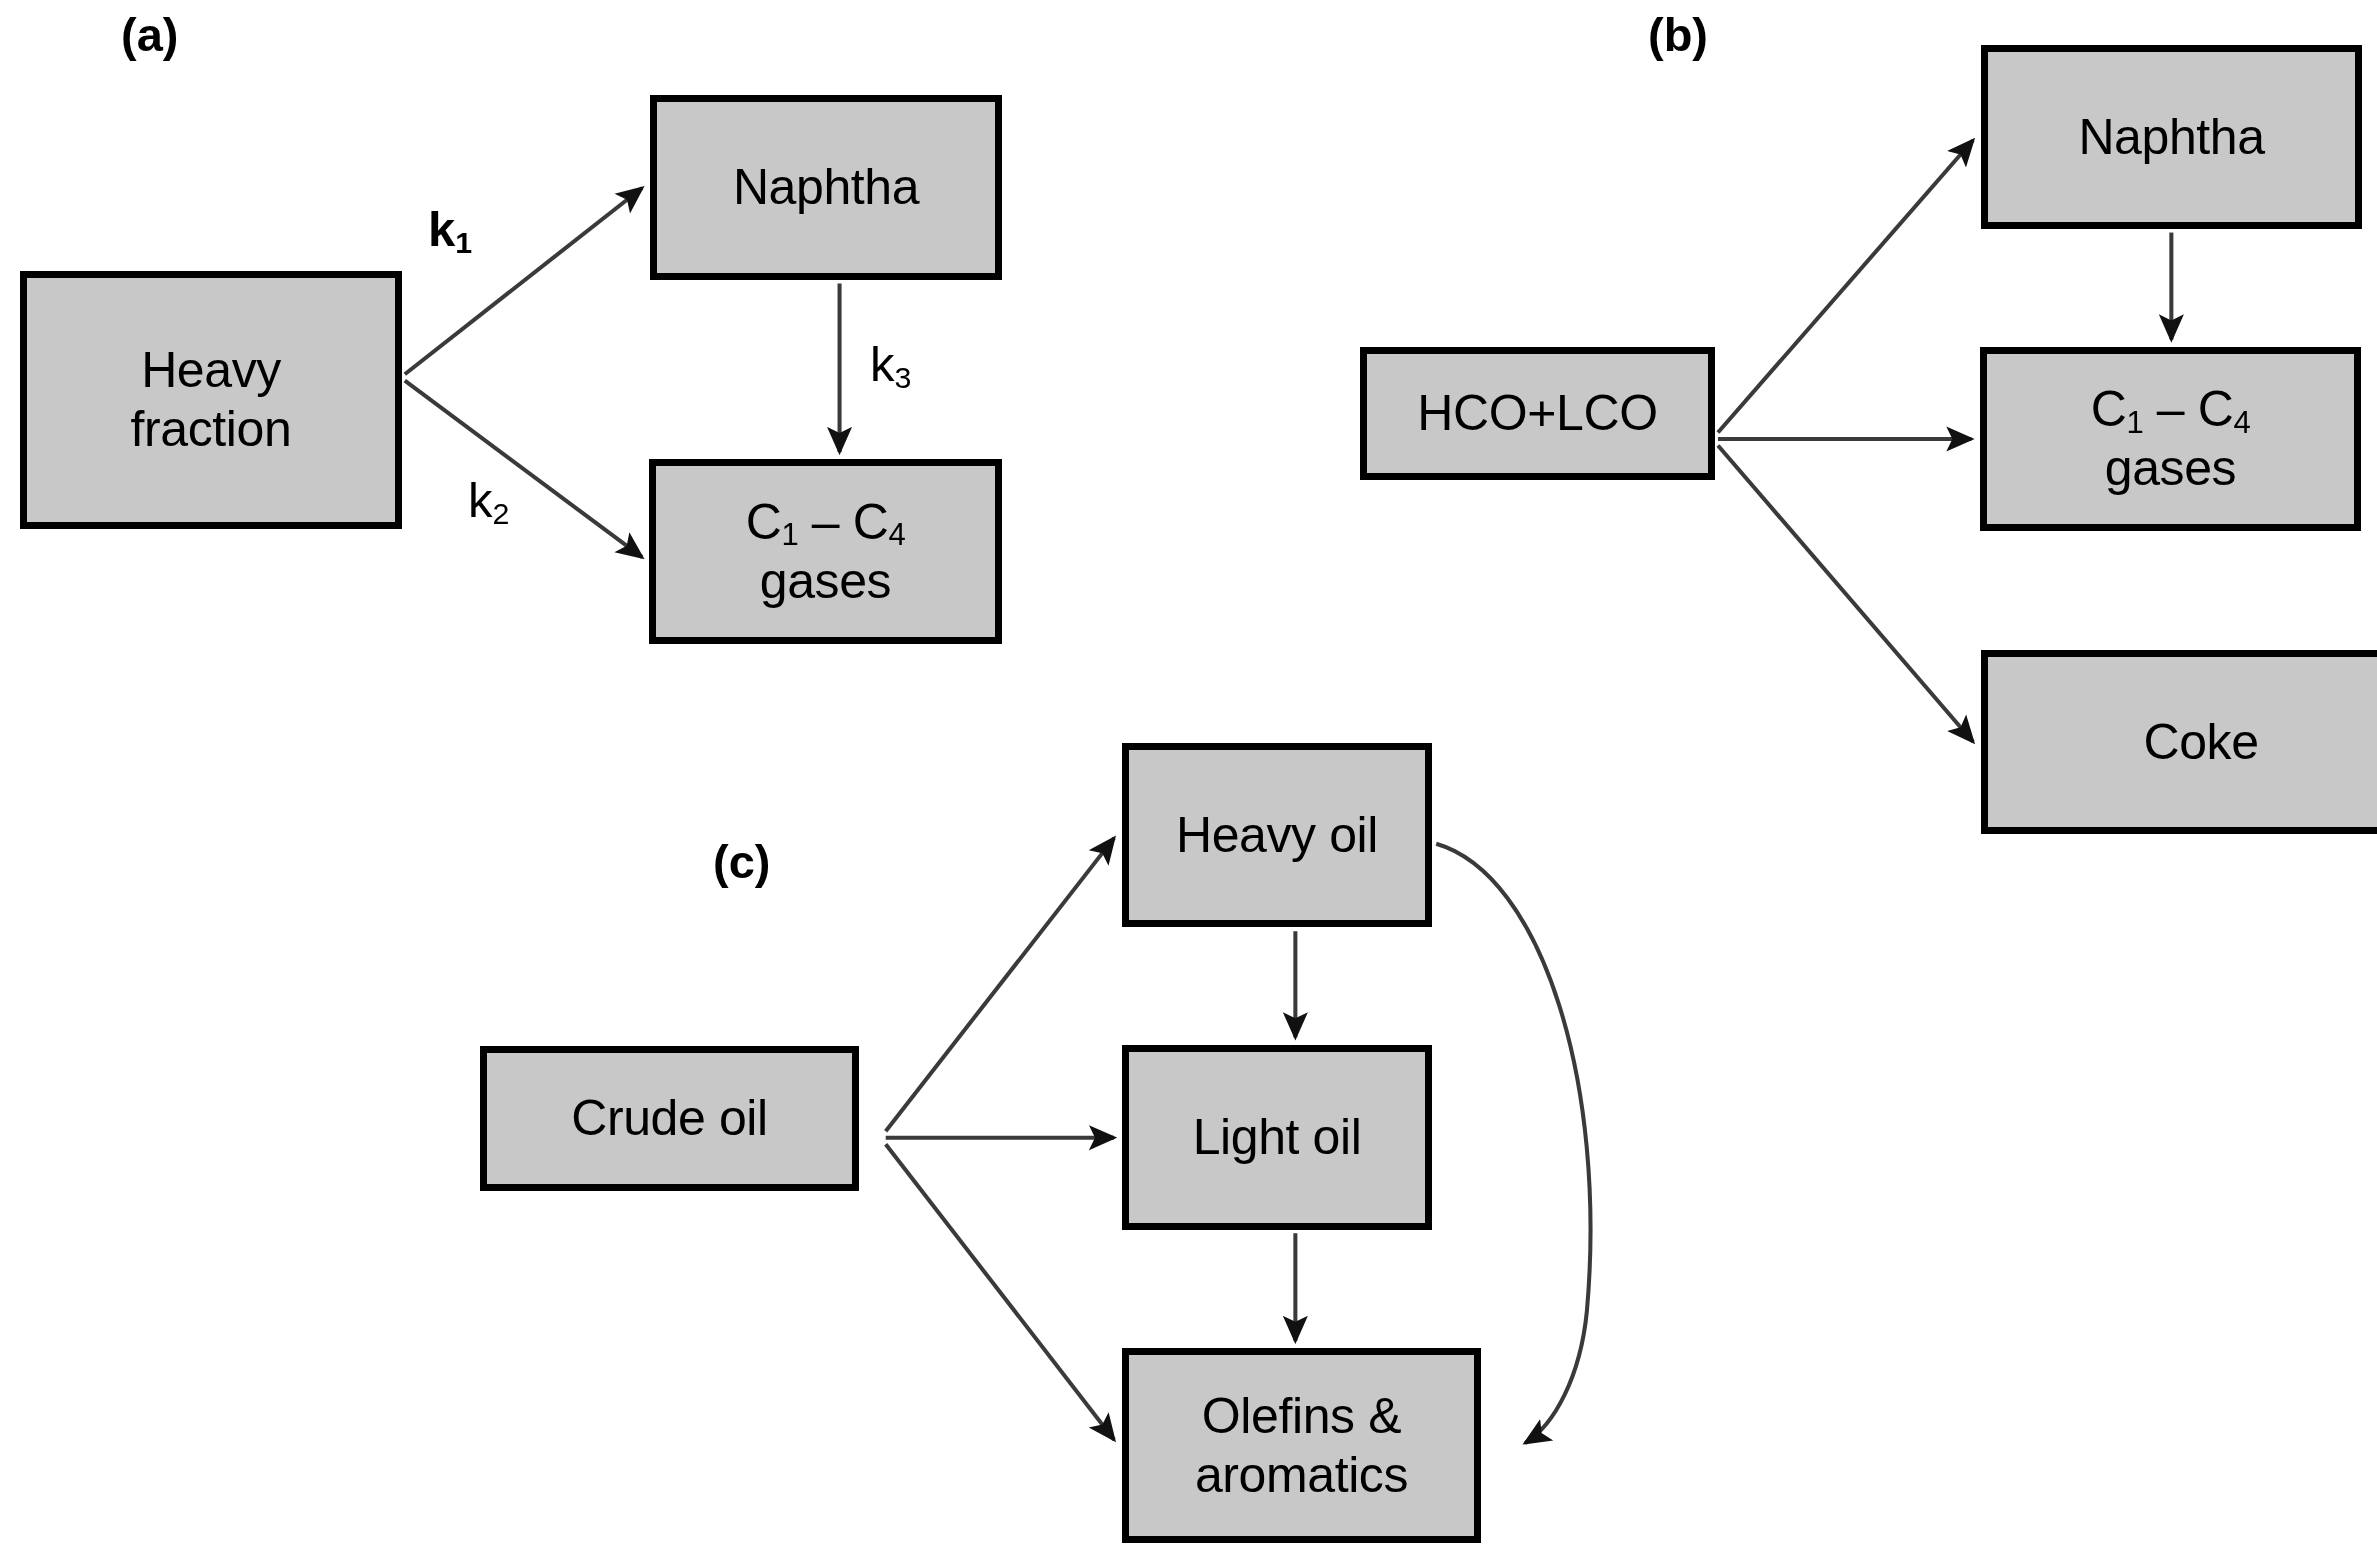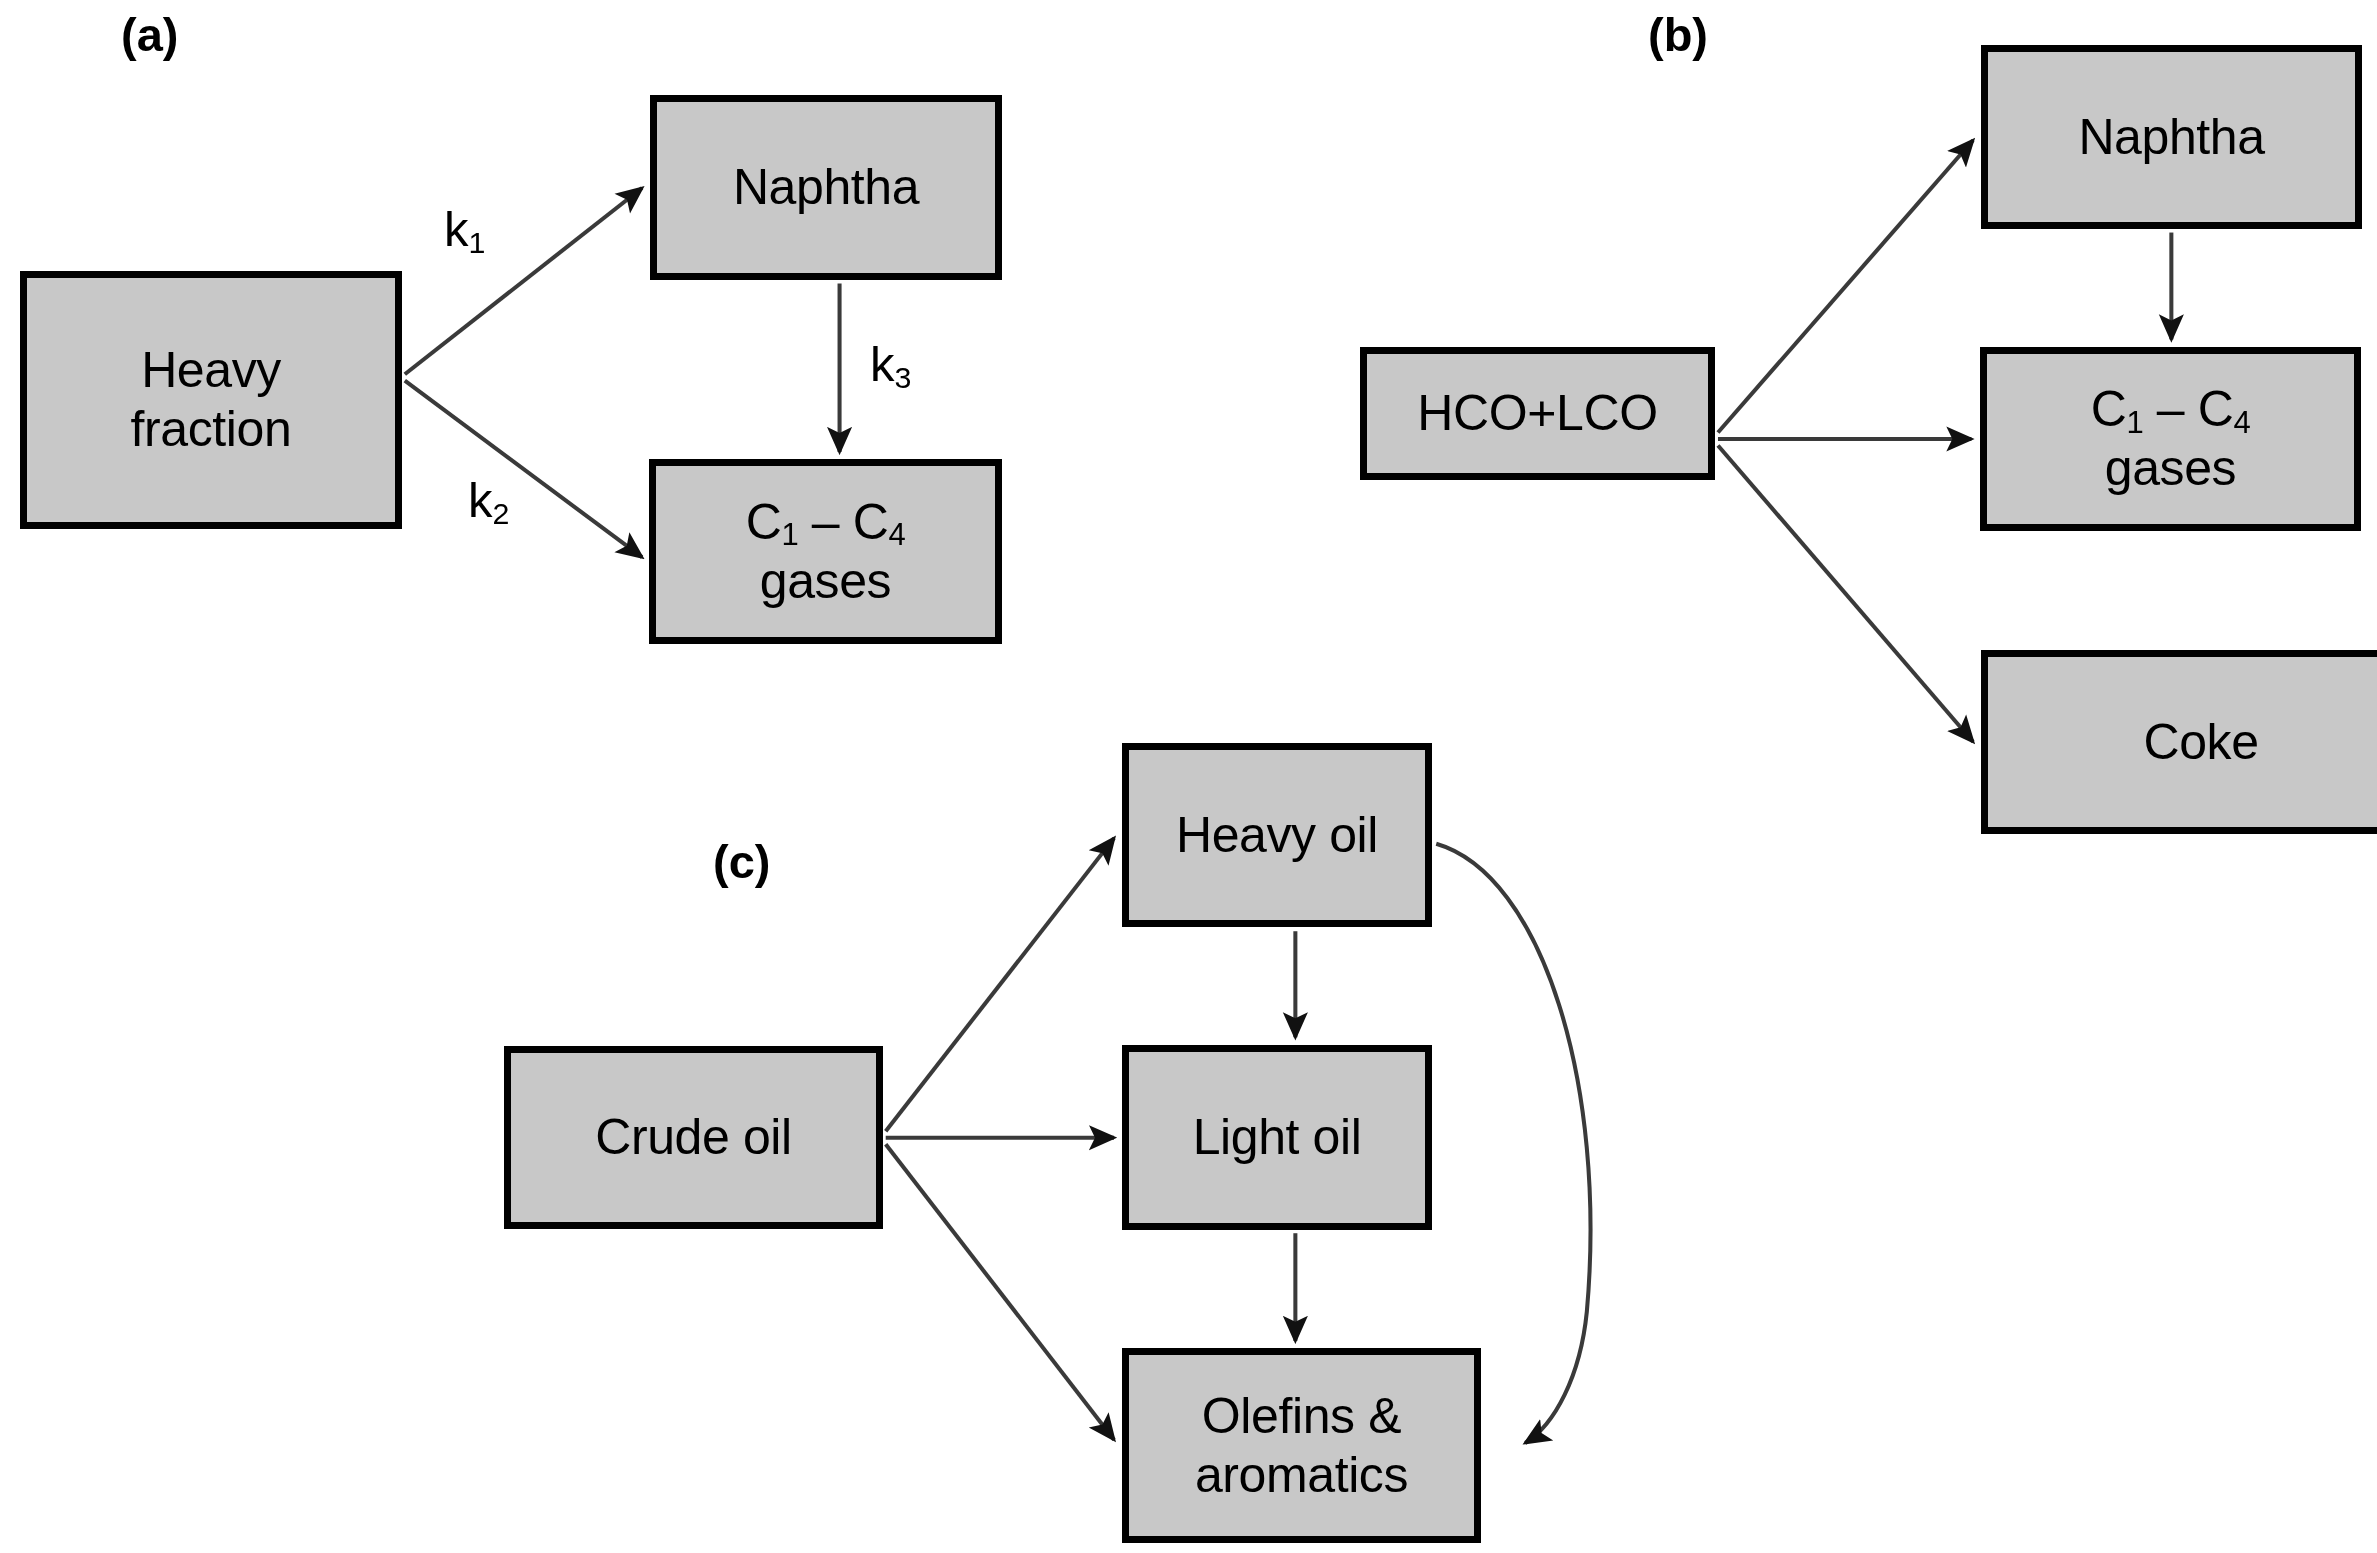--- a/index.html
+++ b/index.html
@@ -120,21 +120,21 @@
   </div>
 
   <div class="node" style="left:650px; top:95px; width:352px; height:185px;">
     <span class="inner">Naphtha</span>
   </div>
 
   <div class="node" style="left:649px; top:459px; width:353px; height:185px;">
     <span class="inner"><span>C</span><sub>1</sub><span> – C</span><sub>4</sub><br><span>gases</span></span>
   </div>
 
-  <div class="rate-label" style="left:444px; top:201px;"><span>k</span><sub>1</sub></div>
+  <div class="rate-label" style="left:428px; top:201px;font-weight:bold;"><span>k</span><sub>1</sub></div>
 
   <div class="rate-label" style="left:468px; top:472px;"><span>k</span><sub>2</sub></div>
 
   <div class="rate-label" style="left:870px; top:336px;"><span>k</span><sub>3</sub></div>
 
   <div class="panel-label" style="left:1648px; top:6.5px;">(b)</div>
 
   <div class="node" style="left:1360px; top:347px; width:355px; height:133px;">
     <span class="inner">HCO+LCO</span>
   </div>
@@ -146,21 +146,21 @@
   <div class="node" style="left:1980px; top:347px; width:381px; height:184px;">
     <span class="inner"><span>C</span><sub>1</sub><span> – C</span><sub>4</sub><br><span>gases</span></span>
   </div>
 
   <div class="node" style="left:1981px; top:650px; width:440px; height:184px;">
     <span class="inner">Coke</span>
   </div>
 
   <div class="panel-label" style="left:713px; top:834px;">(c)</div>
 
-  <div class="node" style="left:504px; top:1046px; width:379px; height:183px;">
+  <div class="node" style="left:480px; top:1046px; width:379px; height:145px;">
     <span class="inner">Crude oil</span>
   </div>
 
   <div class="node" style="left:1122px; top:1045px; width:310px; height:185px;">
     <span class="inner">Light oil</span>
   </div>
 
   <div class="node" style="left:1122px; top:743px; width:310px; height:184px;">
     <span class="inner">Heavy oil</span>
   </div>

